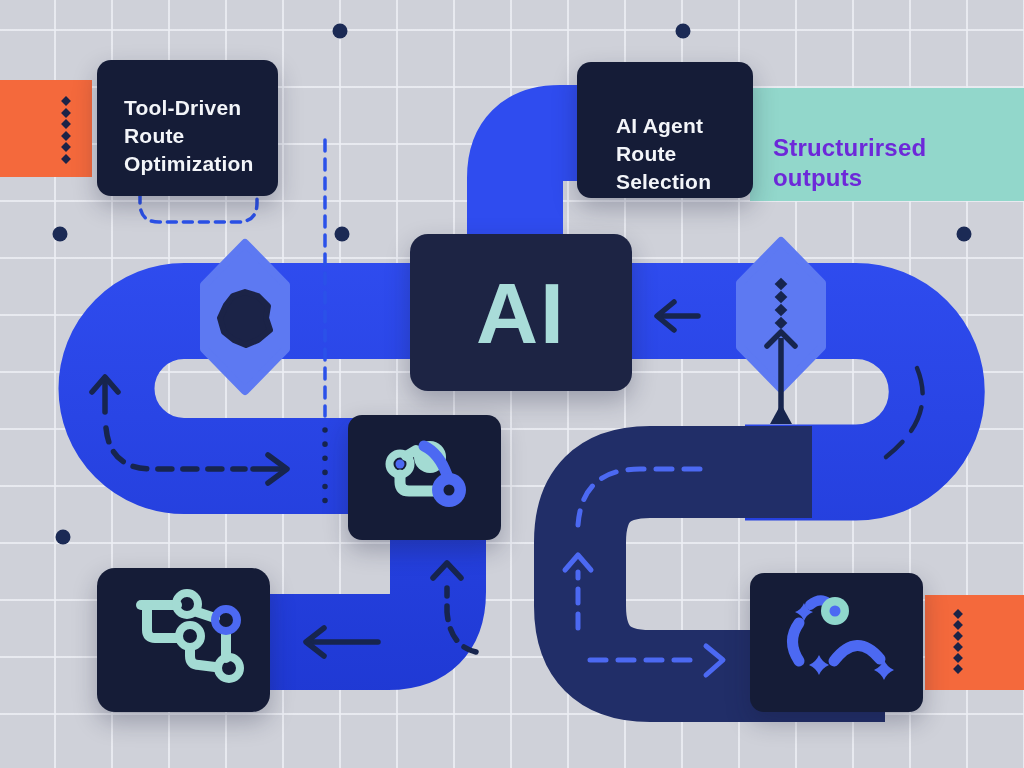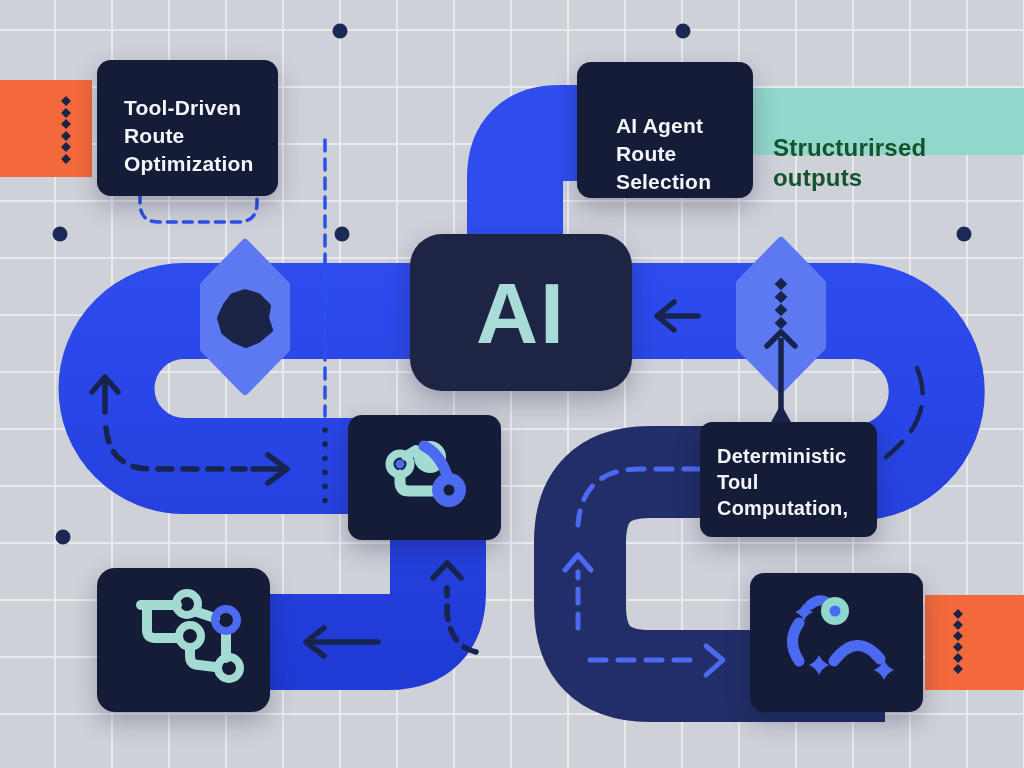--- a/index.html
+++ b/index.html
@@ -8,35 +8,35 @@
     background-color:#cfd1d9;
     background-image:
       linear-gradient(to right, rgba(236,238,244,.85) 2px, transparent 2px),
       linear-gradient(to bottom, rgba(236,238,244,.85) 2px, transparent 2px);
     background-size:57px 57px;
     background-position:54px 29px;
     font-family:"Liberation Sans","DejaVu Sans",sans-serif;
   }
   .orange-bar{position:absolute;background:#f4693c;z-index:1;}
   .banner{
-    position:absolute;left:750px;top:88px;width:274px;height:67px;
+    position:absolute;left:750px;top:88px;width:274px;height:113px;
     background:#92d7cb;z-index:1;box-sizing:border-box;
-    padding:16px 0 0 23px;color:#14532d;font-weight:700;font-size:24px;
+    padding:16px 0 0 23px;color:#6d28d9;font-weight:700;font-size:24px;
     line-height:1.22;white-space:pre-line;letter-spacing:.2px;
   }
   svg.roads{position:absolute;left:0;top:0;z-index:2;}
   .card{
     position:absolute;background:#151c37;border-radius:14px;z-index:3;
     box-sizing:border-box;color:#f3f5f9;font-weight:700;
     box-shadow:0 10px 24px rgba(21,26,55,.28);
   }
   .card .label{white-space:pre-line;letter-spacing:.2px;}
   .card-tool{left:97px;top:60px;width:181px;height:136px;padding:34px 0 0 27px;font-size:21px;line-height:1.33;}
   .card-agent{left:577px;top:62px;width:176px;height:136px;padding:50px 0 0 39px;font-size:21px;line-height:1.33;}
-  .card-ai{left:410px;top:234px;width:222px;height:157px;border-radius:32px;background:#1d2444;
+  .card-ai{left:410px;top:234px;width:222px;height:157px;border-radius:18px;background:#1d2444;
            display:flex;align-items:center;justify-content:center;}
   .card-ai .label{font-size:86px;color:#a9dcd9;letter-spacing:2px;line-height:1;}
   .card-det{left:700px;top:422px;width:177px;height:115px;padding:21px 0 0 17px;font-size:20px;line-height:1.3;border-radius:12px;}
   .card-icon{display:flex;align-items:center;justify-content:center;}
   .card-mid{left:348px;top:415px;width:153px;height:125px;}
   .card-bl{left:97px;top:568px;width:173px;height:144px;border-radius:18px;}
   .card-br{left:750px;top:573px;width:173px;height:139px;}
 </style>
 </head>
 <body>
@@ -148,25 +148,20 @@
   <div class="card card-agent">
     <div class="label">AI Agent
 Route
 Selection</div>
   </div>
 
   <div class="card card-ai">
     <div class="label">AI</div>
   </div>
 
-  <div class="card card-det">
-    <div class="label">Deterministic
-Toul
-Computation,</div>
-  </div>
 
   <div class="card card-icon card-mid">
     <svg width="153" height="125" viewBox="0 0 153 125">
       <path d="M 52,60 L 52,67 Q 52,76 61,76 L 86,76" stroke="#a3dbd3" stroke-width="11" fill="none" stroke-linecap="round"></path>
       <path d="M 58,41 L 68,35" stroke="#a3dbd3" stroke-width="10" fill="none" stroke-linecap="round"></path>
       <circle cx="82" cy="42" r="16" fill="#a3dbd3"></circle>
       <path d="M 76,31 Q 91,38 99,60" stroke="#4c69f2" stroke-width="11" fill="none" stroke-linecap="round"></path>
       <circle cx="101" cy="75" r="17" fill="#4c69f2"></circle>
       <circle cx="101" cy="75" r="5.5" fill="#151c37"></circle>
       <circle cx="52" cy="49" r="10.5" fill="none" stroke="#a3dbd3" stroke-width="8"></circle>

